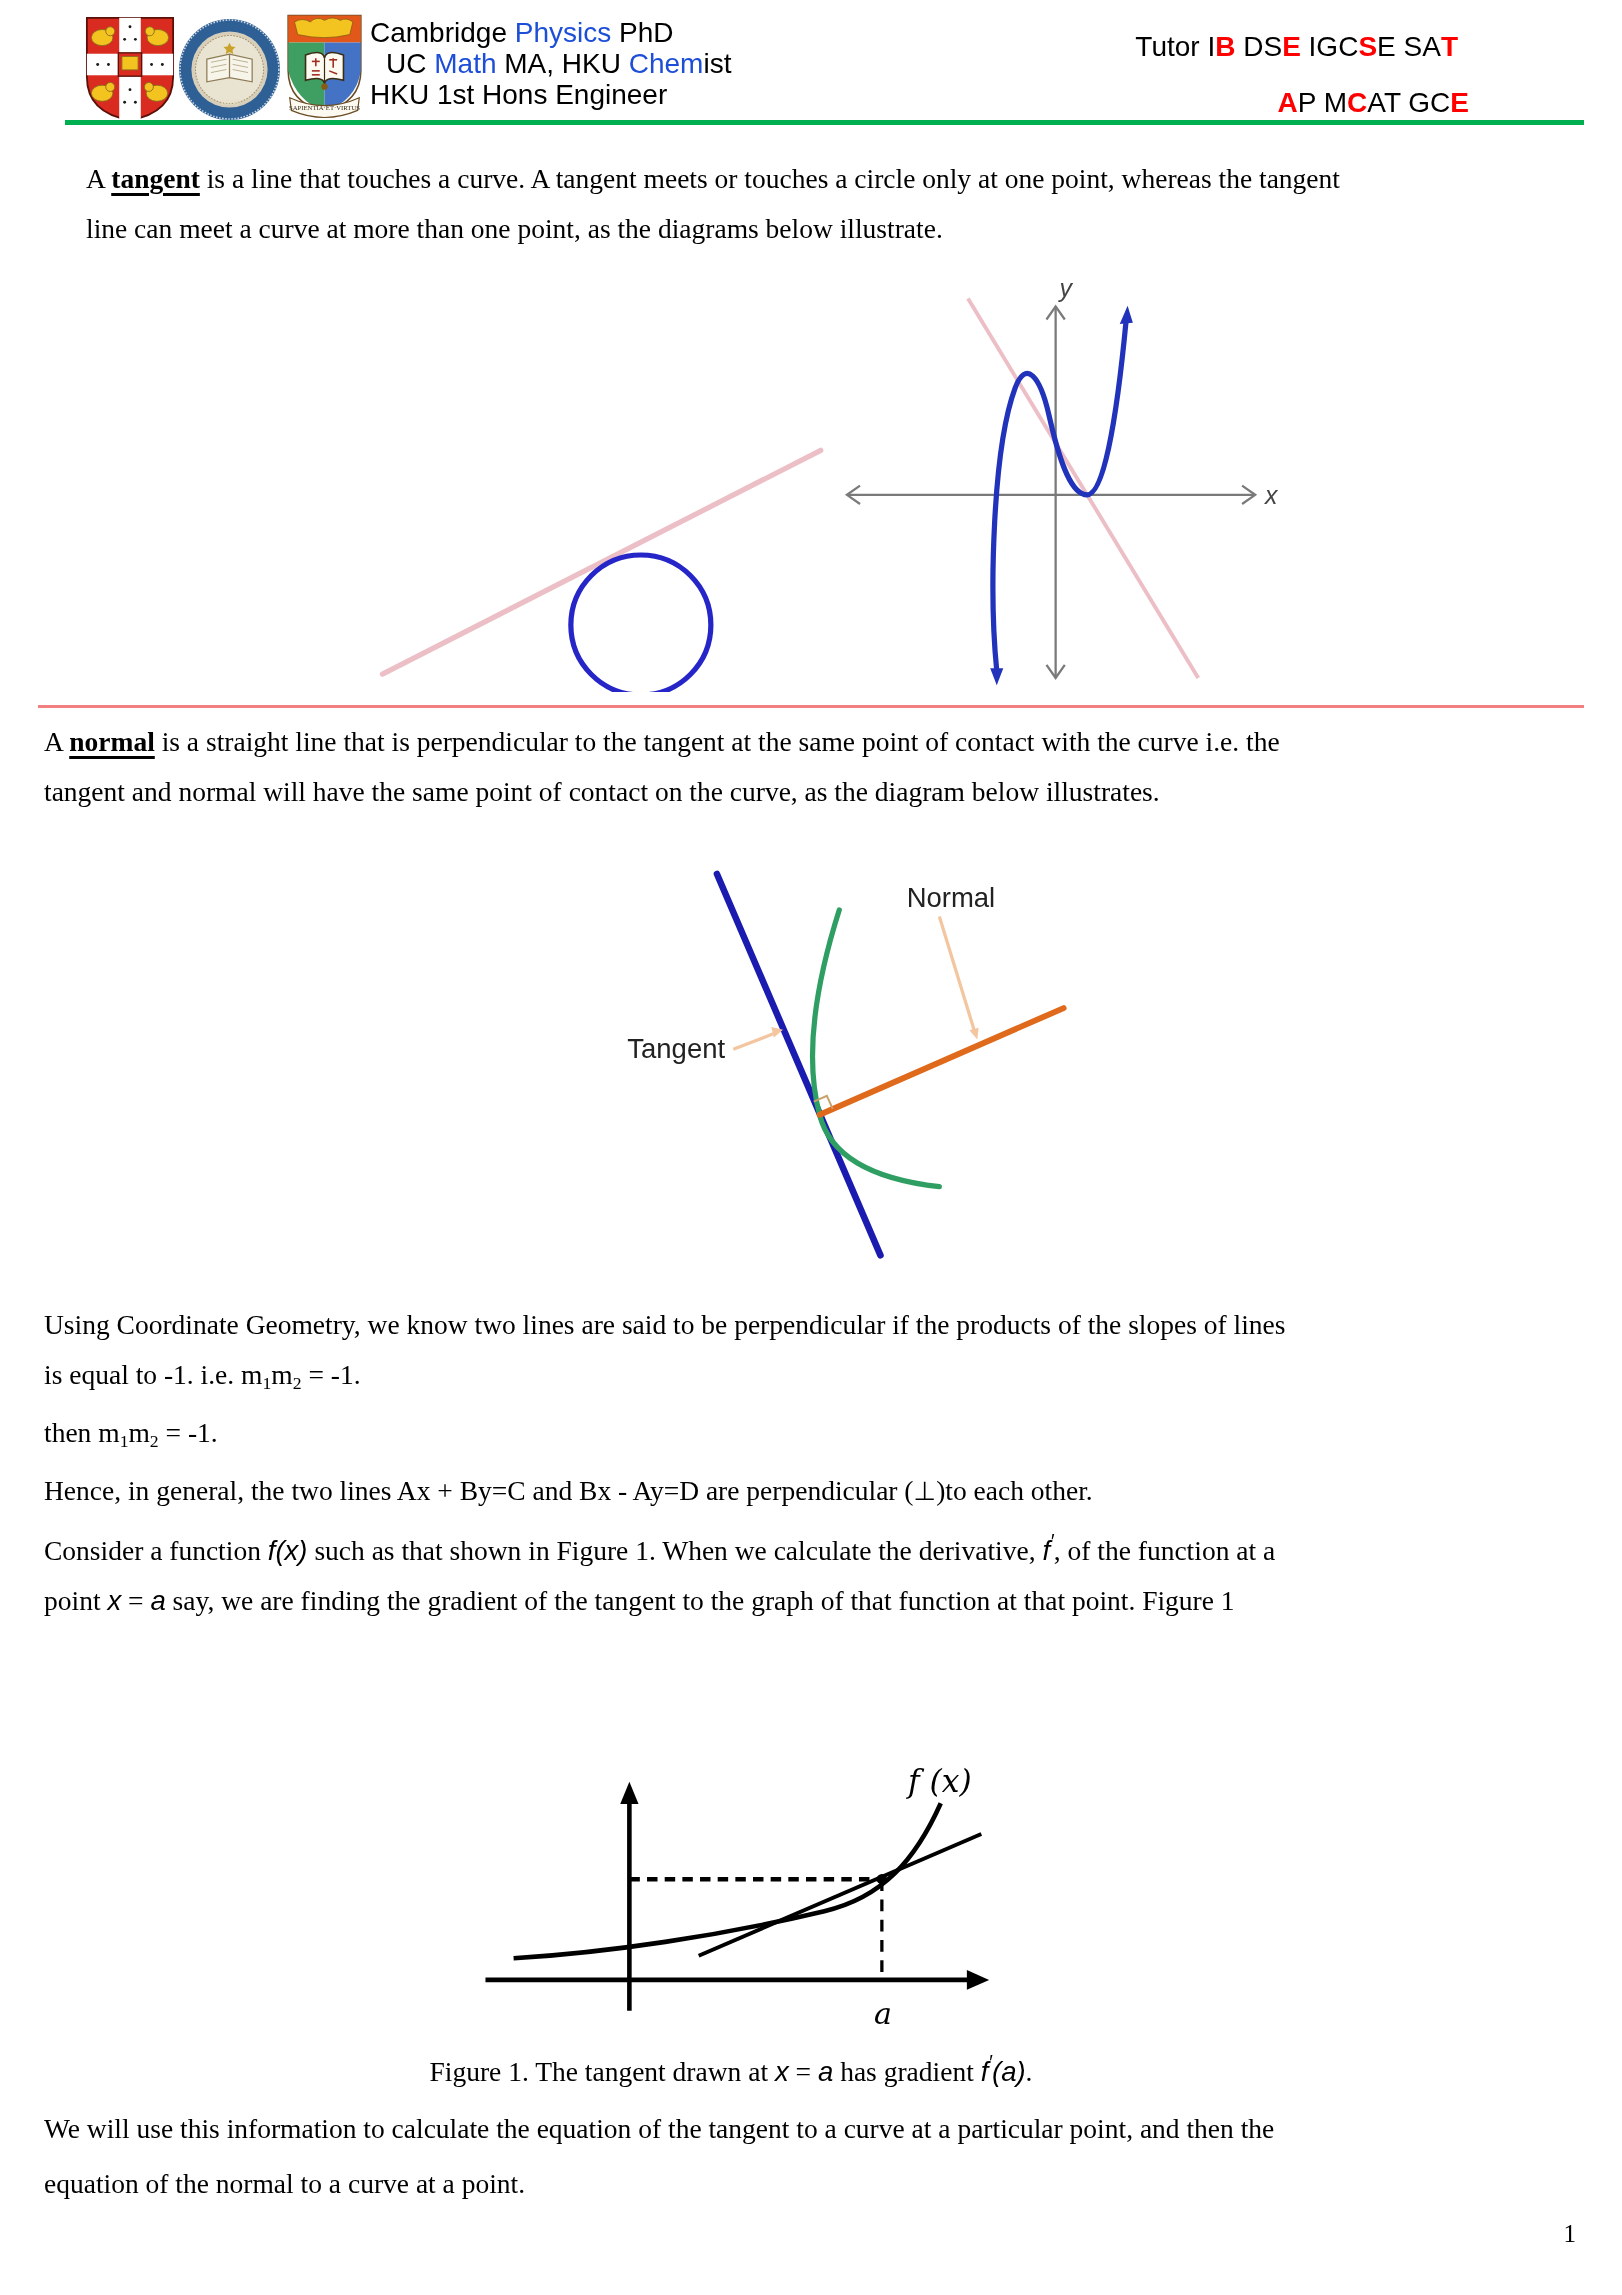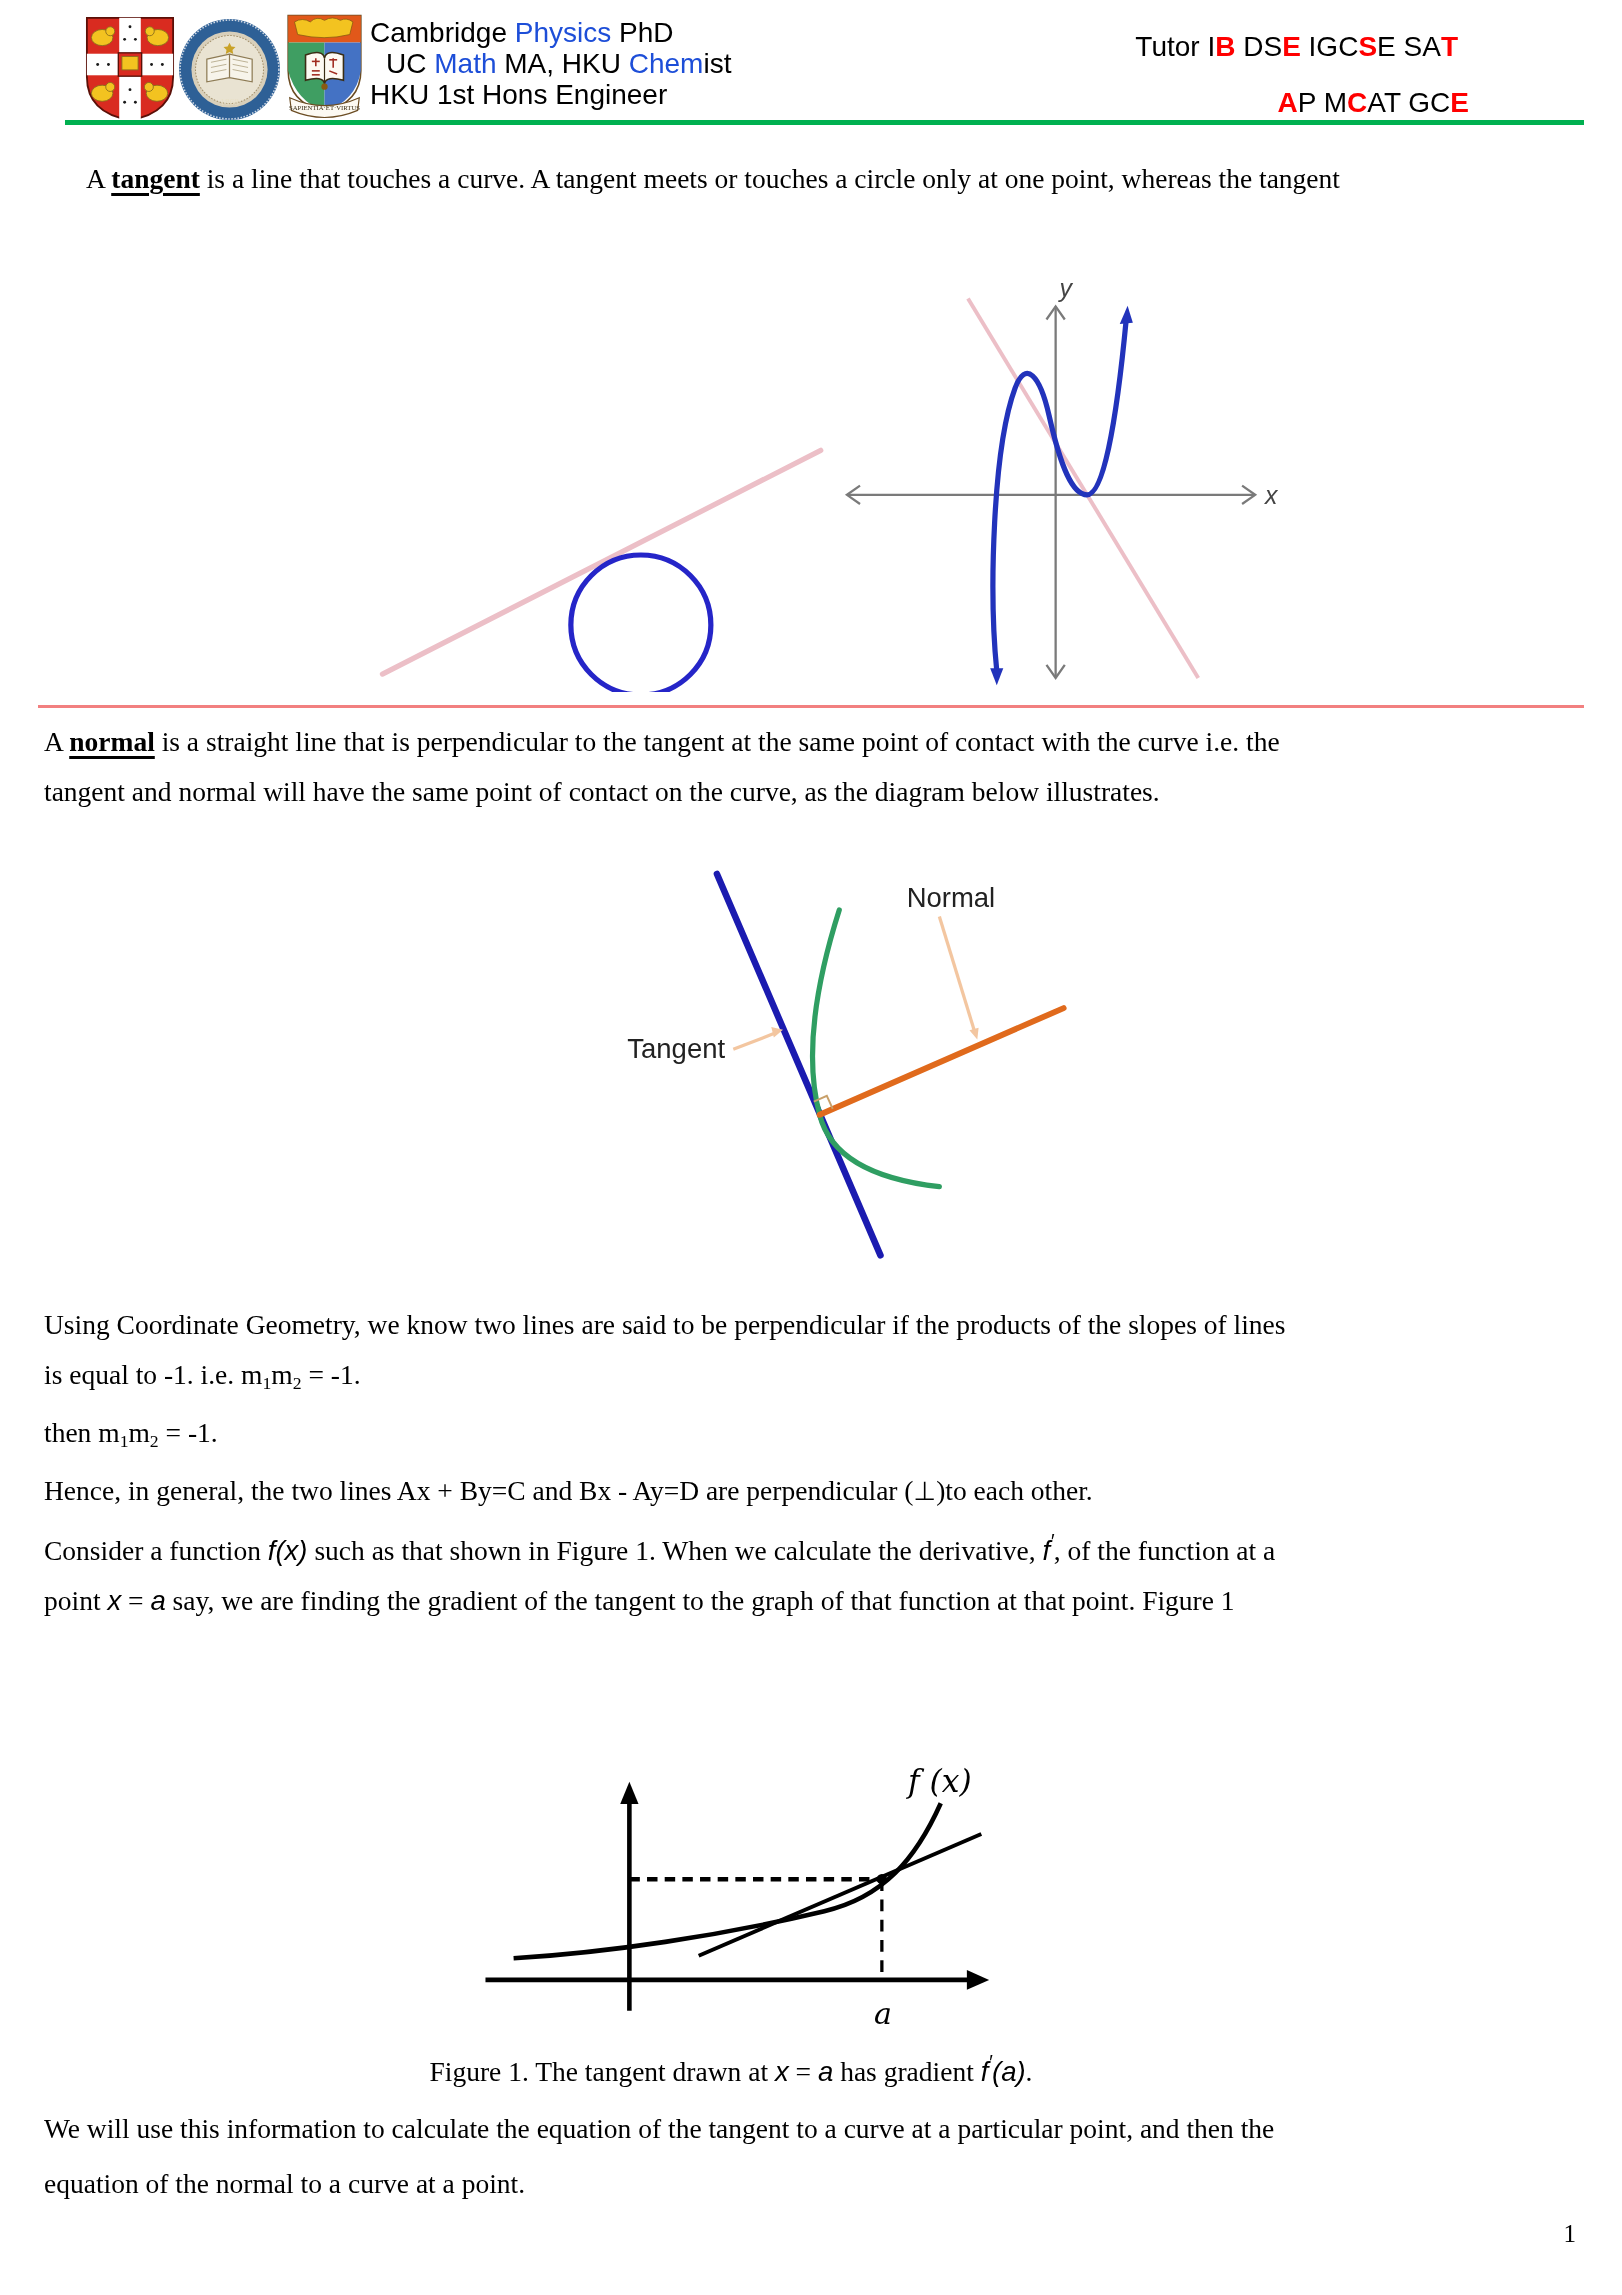--- a/index.html
+++ b/index.html
@@ -111,20 +111,21 @@
   <div class="hline" style="left:386px;top:48px;"><span>UC </span><span class="s-green">Math</span><span> MA, HKU </span><span class="s-green">Chem</span><span>ist</span></div>
   <div class="hline" style="left:370px;top:79px;"><span>HKU 1st Hons Engineer</span></div>
 
   <div class="hline right" style="right:164px;top:18.3px;margin-top:13px;"><span>Tutor  </span><span>I</span><span class="s-red">B</span><span>  DS</span><span class="s-red">E</span><span>  IGC</span><span class="s-red">S</span><span>E</span><span>  SA</span><span class="s-red">T</span></div>
   <div class="hline right" style="right:153px;top:87px;"><span class="s-red">A</span><span>P  M</span><span class="s-red">C</span><span>AT  GC</span><span class="s-red">E</span></div>
 
   <div class="greenline" style="left:65px;top:120px;width:1519px;height:4.6px;"></div>
 
   <div class="para" style="left:44px;top:154px;right:39px;margin-left:42px;">
     <div class="tline"><span>A </span><span class="s-bu">tangent</span><span> is a line that touches a curve. A tangent meets or touches a circle only at one point, whereas the tangent</span></div>
+    <div class="tline"><span>line can meet a curve at more than one point, as the diagrams below illustrate.</span></div>
   </div>
 
   <div style="position:absolute;left:353px;top:278px;">
     <svg width="929" height="414" viewBox="0 0 1420 632">
 
       <line x1="45" y1="605" x2="715" y2="263" stroke="#ECBFC7" stroke-width="8" stroke-linecap="round"></line>
       <circle cx="440" cy="530" r="107" fill="none" stroke="#2525C8" stroke-width="8"></circle>
 
       <g stroke="#7A7A7A" stroke-width="3.5" fill="none">
         <line x1="757" y1="331" x2="1377" y2="331"></line>

